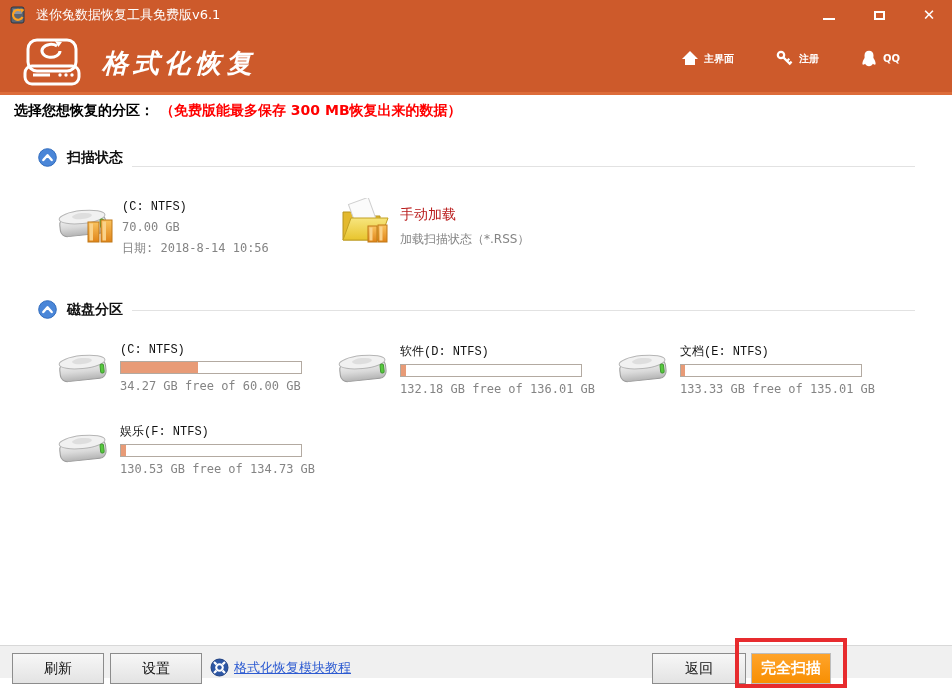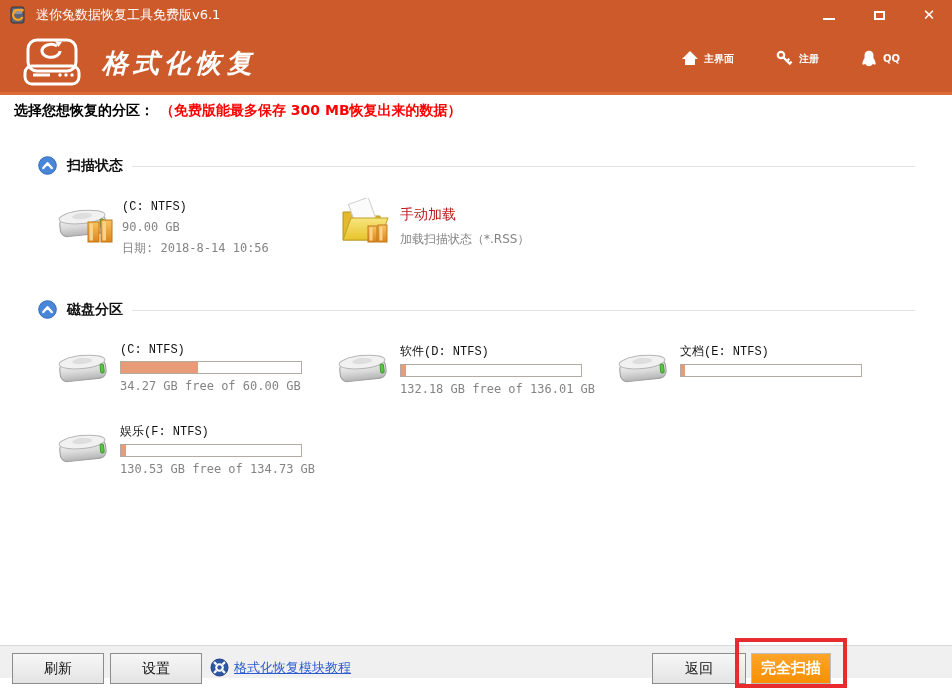--- a/index.html
+++ b/index.html
@@ -148,21 +148,21 @@
       </span>
       <span>QQ</span>
     </div>
   </div>
 </div>
 
 <div class="instruction">
   <span>选择您想恢复的分区：</span><span class="notice">（免费版能最多保存 300 MB恢复出来的数据）</span>
 </div>
 
-<div class="section-head" style="left:38px; top:156px;align-items:flex-end;">
+<div class="section-head" style="left:38px; top:148px;align-items:flex-end;">
   <span style="display:flex">
     <svg width="19" height="19" viewBox="0 0 19 19">
       <circle cx="9.5" cy="9.5" r="8.8" fill="#4a86d8" stroke="#2f6bbd"></circle>
       <path d="M5.3 12 L9.5 7.2 L13.7 12" stroke="#fff" stroke-width="2.4" fill="none" stroke-linecap="round" stroke-linejoin="round"></path>
     </svg>
   </span>
   <span class="stitle">扫描状态</span>
 </div>
 <div class="section-line" style="left:132px; top:166px; width:783px;"></div>
 
@@ -178,21 +178,21 @@
       <g>
         <rect x="30" y="20" width="11" height="20" fill="url(#gradOr)" stroke="#c07818"></rect>
         <rect x="31.5" y="21.5" width="3.5" height="17" fill="#f9d28a"></rect>
         <rect x="43" y="18" width="11" height="22" fill="url(#gradOr)" stroke="#c07818"></rect>
         <rect x="44.5" y="19.5" width="3.5" height="19" fill="#f9d28a"></rect>
       </g>
     </svg>
   </span>
   <div class="txt">
     <span class="item-label mono">(C: NTFS)</span>
-    <span class="item-sub mono">90.00 GB</span>
+    <span class="item-sub mono">70.00 GB</span>
     <span class="item-sub mono">日期: 2018-8-14 10:56</span>
   </div>
 </div>
 
 <div class="manual-item">
   <span style="position:absolute; left:0; top:0;">
     <svg width="54" height="50" viewBox="0 0 54 50">
       <path d="M5 14 h13 l4 4 h20 v24 h-37 z" fill="#e3b92e" stroke="#b8941f"></path>
       <g transform="rotate(-20 26 20)">
           <rect x="16" y="2" width="21" height="26" fill="#fbfbfb" stroke="#cfcfcf"></rect>
@@ -270,20 +270,21 @@
         <ellipse cx="25" cy="12" rx="10" ry="3" fill="#dedede"></ellipse>
         <rect x="42.5" y="17" width="3.5" height="9" rx="1.5" fill="#57c93f" stroke="#3f9b2e"></rect>
       </g>
     </svg>
   </span>
   <div class="txt">
     <div class="item-label mono">文档(E: NTFS)</div>
     <div class="bar">
         <div class="bar-fill" style="width: 2%;"></div>
       </div>
+    <div class="item-sub mono free-text">133.33 GB free of 135.01 GB</div>
   </div>
 </div>
 
 <div class="part-cell" style="left:58px; top:423px;">
   <span class="icon">
     <svg width="50" height="42" viewBox="0 0 50 42">
       <g transform="rotate(-6 25 22)">
         <rect x="2" y="12" width="46" height="19" rx="7" fill="url(#gradDrive)" stroke="#9a9a9a"></rect>
         <ellipse cx="25" cy="13" rx="23" ry="6.5" fill="#f1f1f1" stroke="#b5b5b5"></ellipse>
         <ellipse cx="25" cy="12" rx="10" ry="3" fill="#dedede"></ellipse>

